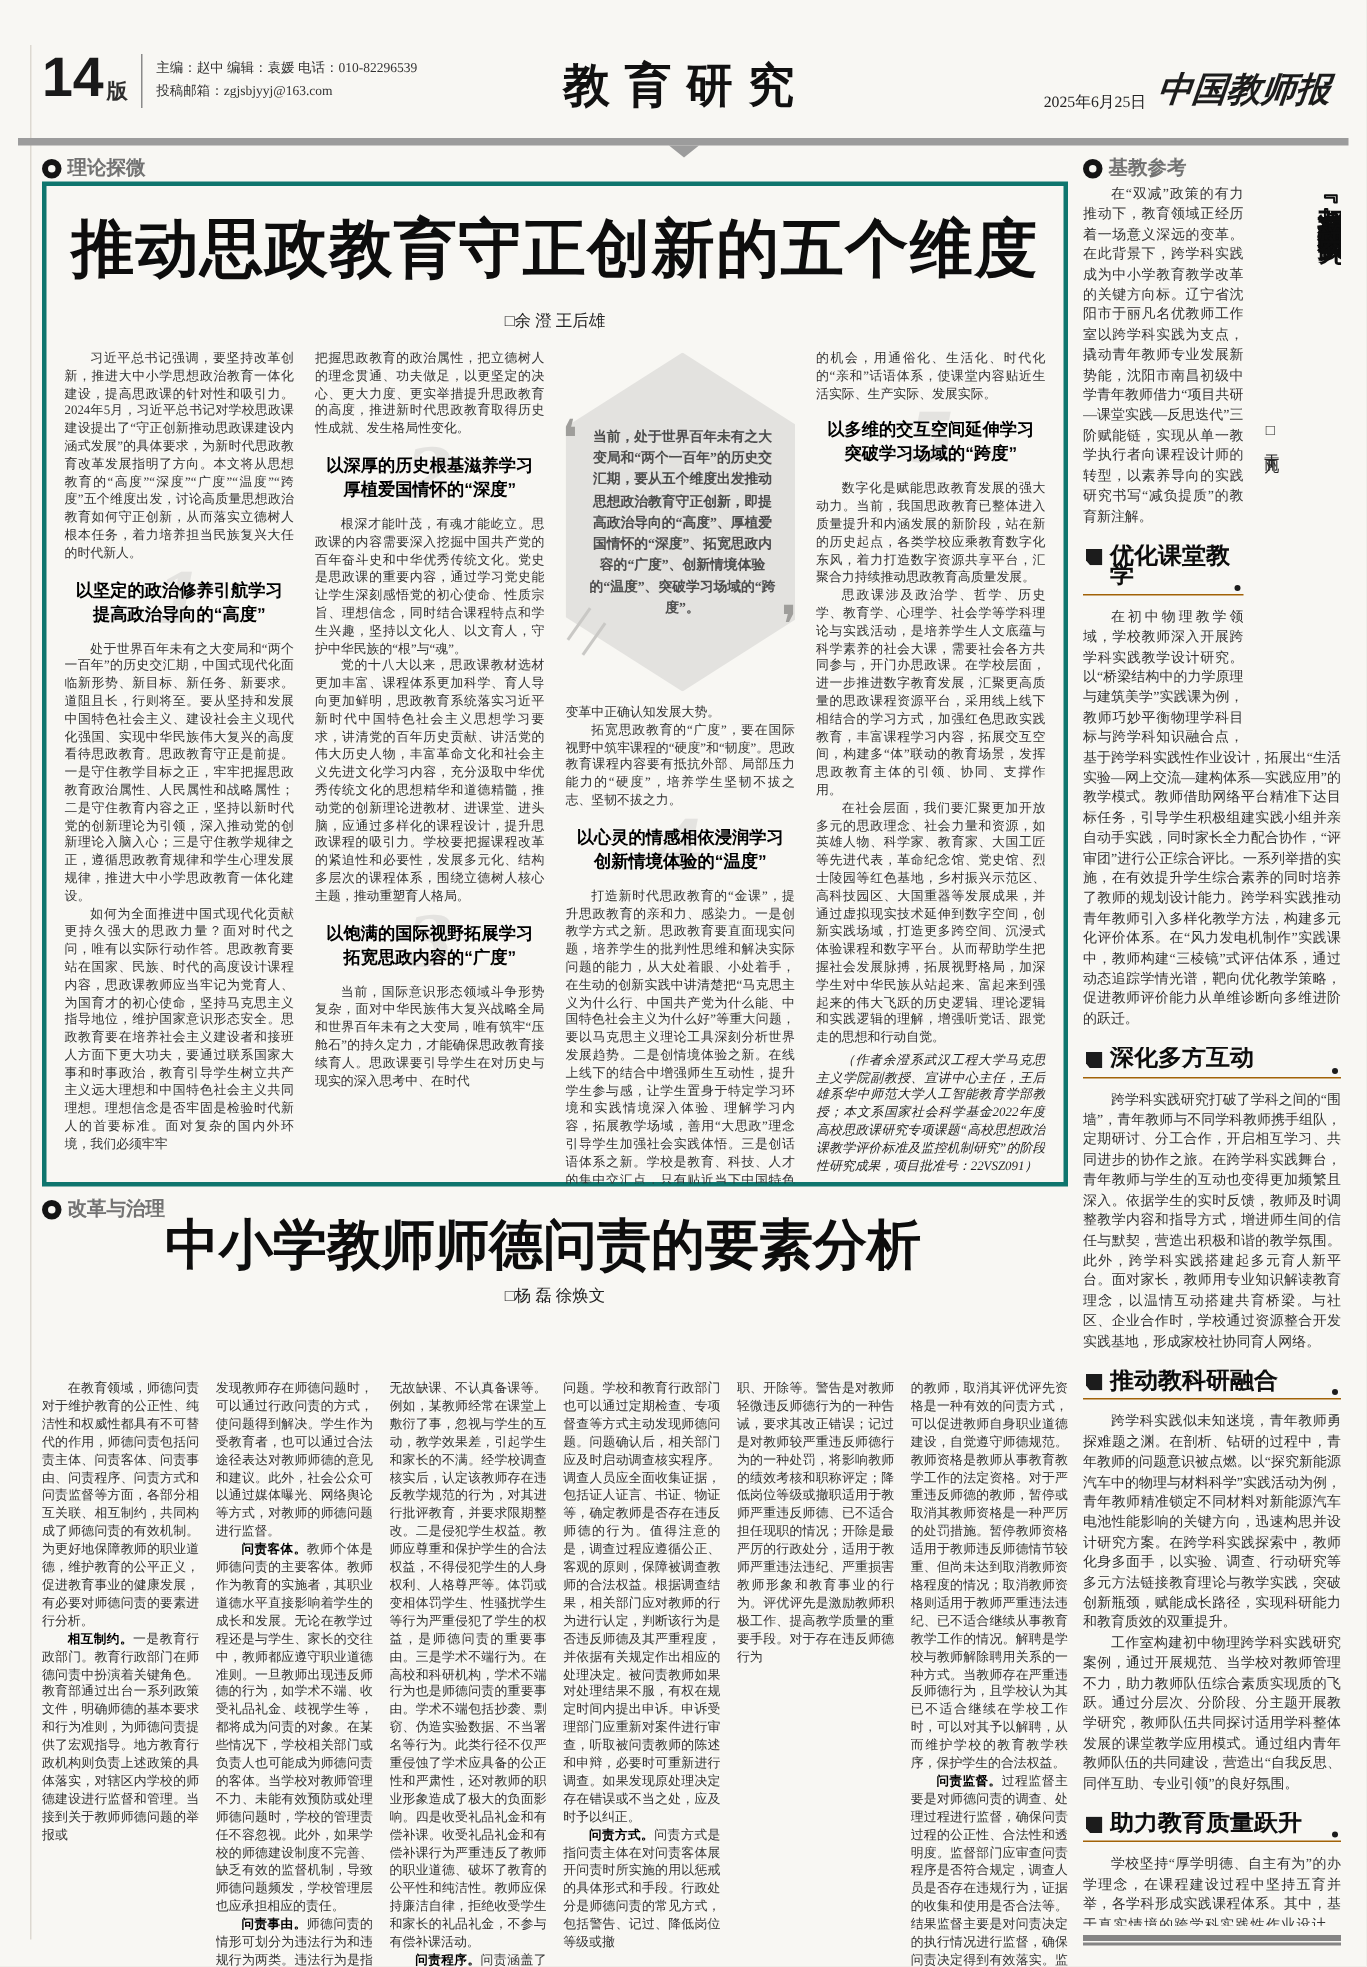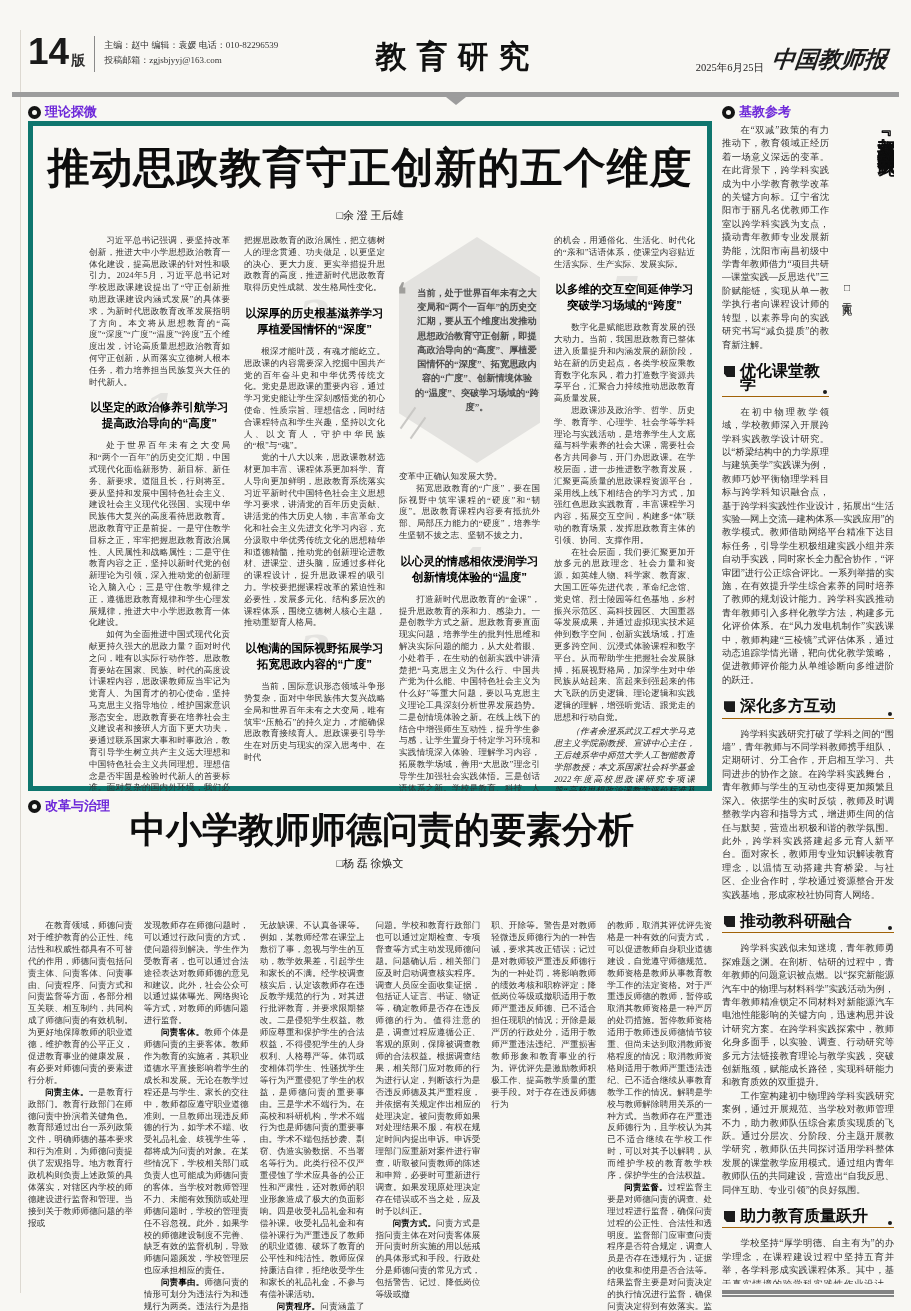--- a/index.html
+++ b/index.html
@@ -20,31 +20,31 @@
               letter-spacing:10px; color:#111; white-space:nowrap; }
   .h-right { position:absolute; right:0; top:16px; display:flex; align-items:flex-end; gap:8px; }
   .h-date { font-size:10.5px; color:#222; }
   .h-logo { font-family:"DejaVu Serif",serif; font-style:italic; font-weight:bold; font-size:23px; color:#1c1c1c; transform:skewX(-6deg); }
   .h-rule { position:absolute; top:92px; left:12px; width:887px; height:5px; background:#9c9c9c; }
   .h-rule::after { content:''; position:absolute; left:50%; top:5px; margin-left:-10px;
                    border-left:10px solid transparent; border-right:10px solid transparent; border-top:8px solid #9c9c9c; }
 
   
   .sec { position:absolute; display:flex; align-items:center; gap:4px;
-         font-family:"Liberation Sans",sans-serif; font-size:13px; font-weight:bold; color:#6d28d9; }
+         font-family:"Liberation Sans",sans-serif; font-size:13px; font-weight:bold; color:#737373; }
   .sec-icon { display:inline-block; width:13px; height:13px; background:#141414; border-radius:50%; position:relative; }
   .sec-icon::after { content:''; position:absolute; left:4px; top:4px; width:5px; height:5px; background:#f8f7f3; border-radius:50%; }
 
   
   .a1-box { position:absolute; left:28px; top:121px; width:684px; height:670px;
-            border:5px solid #0f766e; padding:8px 12px 6px; background:#f8f7f3; }
+            border:3px solid #0f766e; padding:8px 12px 6px; background:#f8f7f3; }
   .a1-title { text-align:center; font-family:"Liberation Sans",sans-serif; font-size:42px;
               font-weight:900; letter-spacing:1px; color:#0d0d0d; margin-top:6px; white-space:nowrap; }
   .a1-byline { text-align:center; font-size:11px; color:#222; margin:12px 0 12px; }
-  .a1-cols { display:flex; gap:14px; height:556px; overflow:hidden;margin-left:44px; }
+  .a1-cols { display:flex; gap:14px; height:556px; overflow:hidden; }
   .a1-col { flex:1; overflow:hidden; font-size:8.6px; line-height:11.8px; text-align:justify; color:#333; }
 
   .para { text-indent:2em; }
   .para.cont { text-indent:0; }
   .para b { color:#000; font-family:"Liberation Sans",sans-serif; font-size:8.4px; }
   .author-note { font-style:italic; text-indent:2em; color:#1f1f1f; margin-top:3px; }
 
   .col-subhead { position:relative; z-index:0; font-family:"Liberation Sans",sans-serif; font-weight:bold;
                  font-size:11.5px; line-height:16px; text-align:center; margin:11px 0 9px; color:#000; white-space:pre-line; }
   .col-subhead::before { content:attr(data-num); position:absolute; z-index:-1; left:50%; top:-10px;
@@ -56,21 +56,21 @@
   .pullquote { position:absolute; inset:0; background:#e3e2df;
                clip-path:polygon(50% 0,100% 22%,100% 78%,50% 100%,0 78%,0 22%);
                display:flex; align-items:center; justify-content:center; padding:22px 14px; }
   .pq-text { font-size:9.2px; line-height:14.2px; font-weight:bold; color:#4d4d4d; text-align:center; }
   .pq-open  { position:absolute; left:-10px; top:48px;  font-size:34px; line-height:20px; color:#9f9e9b; font-family:"DejaVu Serif",serif; }
   .pq-close { position:absolute; right:-6px; bottom:34px; font-size:34px; line-height:20px; color:#9f9e9b; font-family:"DejaVu Serif",serif; }
   .pq-slash1,.pq-slash2 { position:absolute; width:26px; height:2px; background:#c9c8c5; transform:rotate(-55deg); }
   .pq-slash1 { left:-4px; bottom:44px; } .pq-slash2 { left:6px; bottom:34px; }
 
   
-  .a2-title { position:absolute; left:40px; top:806px; width:684px; text-align:center;
+  .a2-title { position:absolute; left:20px; top:806px; width:684px; text-align:center;
               font-family:"Liberation Sans",sans-serif; font-size:36px; font-weight:900; color:#0d0d0d; white-space:nowrap; }
   .a2-byline { position:absolute; left:28px; top:856px; width:684px; text-align:center; font-size:11px; color:#222; }
   .a2-cols { position:absolute; left:28px; top:920px; width:684px; height:404px; display:flex; gap:11px; overflow:hidden; }
   .a2-col { flex:1; overflow:hidden; font-size:8.6px; line-height:11.9px; text-align:justify; color:#333; }
 
   
   .a3 { position:absolute; left:722px; top:124px; width:172px; height:1160px; overflow:hidden;
         font-size:9.3px; line-height:13.4px; text-align:justify; color:#333; }
   .a3-titleblock { float:right; width:58px; height:374px; margin-left:7px; position:relative; }
   .a3-title { position:absolute; right:0; top:0; writing-mode:vertical-rl; text-orientation:upright;
@@ -173,21 +173,21 @@
           <p class="author-note">（作者余澄系武汉工程大学马克思主义学院副教授、宣讲中心主任，王后雄系华中师范大学人工智能教育学部教授；本文系国家社会科学基金2022年度高校思政课研究专项课题“高校思想政治课教学评价标准及监控机制研究”的阶段性研究成果，项目批准号：22VSZ091）</p>
         </div>
     </div>
   </div>
 
   <div class="a2-title">中小学教师师德问责的要素分析</div>
   <div class="a2-byline">□杨 磊  徐焕文</div>
   <div class="a2-cols">
     <div class="a2-col">
         <p class="para">在教育领域，师德问责对于维护教育的公正性、纯洁性和权威性都具有不可替代的作用，师德问责包括问责主体、问责客体、问责事由、问责程序、问责方式和问责监督等方面，各部分相互关联、相互制约，共同构成了师德问责的有效机制。为更好地保障教师的职业道德，维护教育的公平正义，促进教育事业的健康发展，有必要对师德问责的要素进行分析。</p>
-        <p class="para"><b>问责主体。</b>一是教育行政部门。教育行政部门在师德问责中扮演着关键角色。教育部通过出台一系列政策文件，明确师德的基本要求和行为准则，为师德问责提供了宏观指导。地方教育行政机构则负责上述政策的具体落实，对辖区内学校的师德建设进行监督和管理。当接到关于教师师德问题的举报或</p>
+        <p class="para"><b>相互制约。</b>一是教育行政部门。教育行政部门在师德问责中扮演着关键角色。教育部通过出台一系列政策文件，明确师德的基本要求和行为准则，为师德问责提供了宏观指导。地方教育行政机构则负责上述政策的具体落实，对辖区内学校的师德建设进行监督和管理。当接到关于教师师德问题的举报或</p>
       </div>
     <div class="a2-col">
         <p class="para cont">发现教师存在师德问题时，可以通过行政问责的方式，使问题得到解决。学生作为受教育者，也可以通过合法途径表达对教师师德的意见和建议。此外，社会公众可以通过媒体曝光、网络舆论等方式，对教师的师德问题进行监督。</p>
         <p class="para"><b>问责客体。</b>教师个体是师德问责的主要客体。教师作为教育的实施者，其职业道德水平直接影响着学生的成长和发展。无论在教学过程还是与学生、家长的交往中，教师都应遵守职业道德准则。一旦教师出现违反师德的行为，如学术不端、收受礼品礼金、歧视学生等，都将成为问责的对象。在某些情况下，学校相关部门或负责人也可能成为师德问责的客体。当学校对教师管理不力、未能有效预防或处理师德问题时，学校的管理责任不容忽视。此外，如果学校的师德建设制度不完善、缺乏有效的监督机制，导致师德问题频发，学校管理层也应承担相应的责任。</p>
         <p class="para"><b>问责事由。</b>师德问责的情形可划分为违法行为和违规行为两类。违法行为是指教师做出了违反《中华人民共和国教育法》《中华人民共和国未成年人保护法》等现行法律法规的行为。违规行为是指教师出现了违背教育行政规章制度，或是违反社会公序良俗的行为。</p>
       </div>
     <div class="a2-col">
         <p class="para cont">无故缺课、不认真备课等。例如，某教师经常在课堂上敷衍了事，忽视与学生的互动，教学效果差，引起学生和家长的不满。经学校调查核实后，认定该教师存在违反教学规范的行为，对其进行批评教育，并要求限期整改。二是侵犯学生权益。教师应尊重和保护学生的合法权益，不得侵犯学生的人身权利、人格尊严等。体罚或变相体罚学生、性骚扰学生等行为严重侵犯了学生的权益，是师德问责的重要事由。三是学术不端行为。在高校和科研机构，学术不端行为也是师德问责的重要事由。学术不端包括抄袭、剽窃、伪造实验数据、不当署名等行为。此类行径不仅严重侵蚀了学术应具备的公正性和严肃性，还对教师的职业形象造成了极大的负面影响。四是收受礼品礼金和有偿补课。收受礼品礼金和有偿补课行为严重违反了教师的职业道德、破坏了教育的公平性和纯洁性。教师应保持廉洁自律，拒绝收受学生和家长的礼品礼金，不参与有偿补课活动。</p>
         <p class="para"><b>问责程序。</b>问责涵盖了事前的提醒警示、事中的监督职责履行和事后的责任追查，需要从事前、事中、事后三个阶段完善相关机制，将问责渗透到教师师德责任履行的全过程。问题发现是师德问责的第一步，主要通过举报、检查等方式进行。举报是发现师德问题的重要途径，家长、学生、教师或社会公众可以通过书面、电话、网络等方式向学校或教育行政部门举报教师的师德</p>
       </div>

